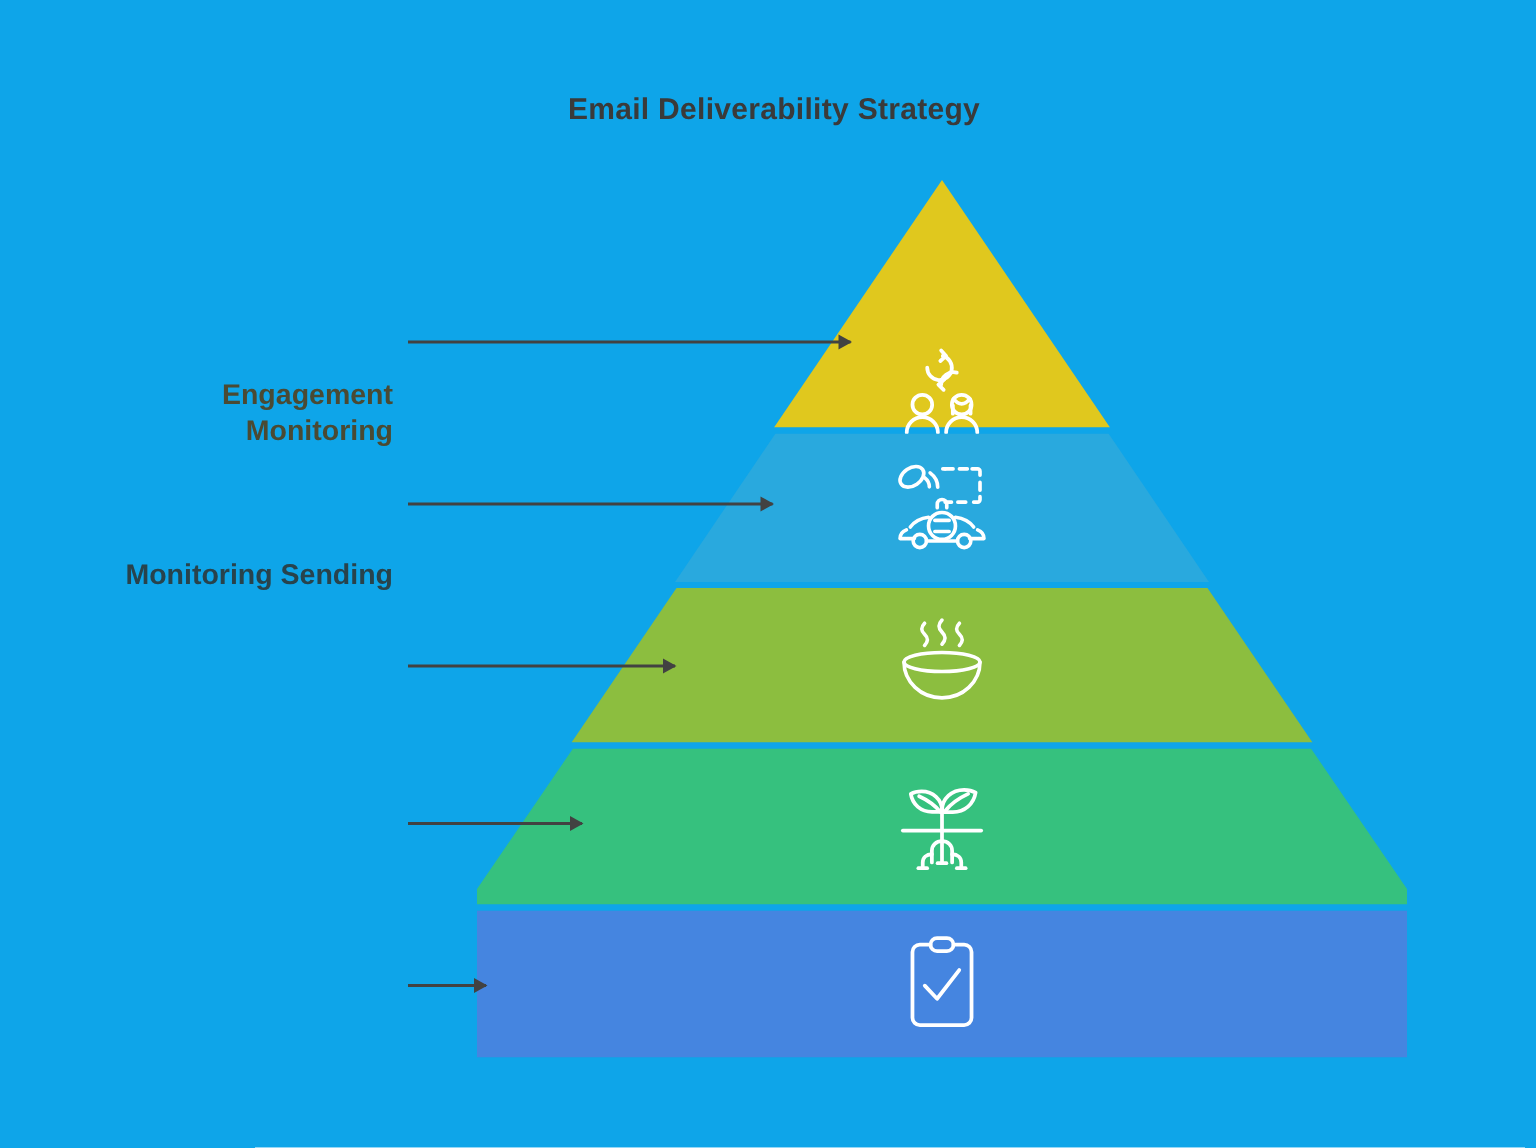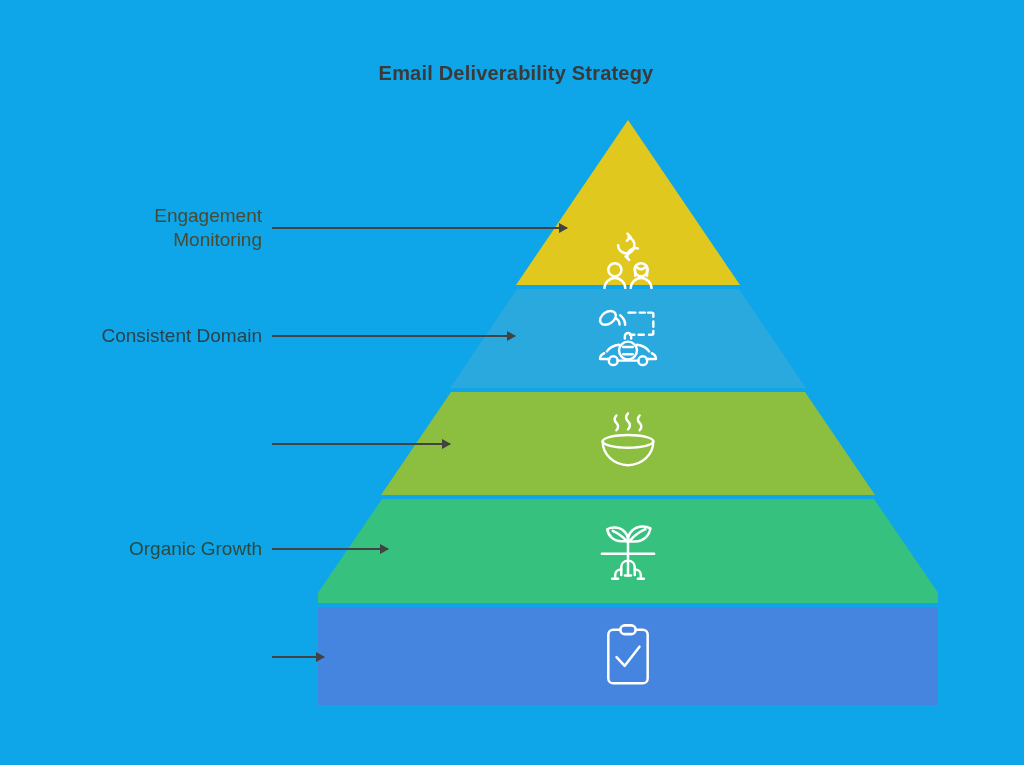--- a/index.html
+++ b/index.html
@@ -61,24 +61,25 @@
     justify-content: center;
     pointer-events: none;
   }
   .tier-icon svg {
     display: block;
   }
   .tier-label {
     position: absolute;
     text-align: right;
     font-size: 19px;
-    font-weight: normal;
+    font-weight: bold;
     line-height: 1.25;
     transform: translateY(-50%);
     white-space: pre-line;
+    margin-top: 48px;
   }
   .connector {
     position: absolute;
     height: 2px;
     background: #424242;
     transform: translateY(-50%);
   }
   .connector::after {
     content: "";
     position: absolute;
@@ -201,23 +202,22 @@
         </svg>
       </div>
     </div>
 
   </div>
 
   <div class="tier-label" style="left:40px;top:228px;width:222px;color:#4a4a33;">Engagement
 Monitoring</div>
   <div class="connector" style="left:272px;top:228px;width:295px;"></div>
 
-  <div class="tier-label" style="left:20px;top:336px;width:242px;color:#28434c;">Consistent Domain</div>
+  <div class="tier-label" style="left:20px;top:336px;width:242px;color:#28434c;">Monitoring Sending</div>
   <div class="connector" style="left:272px;top:336px;width:243px;"></div>
 
   <div class="connector" style="left:272px;top:444px;width:178px;"></div>
 
-  <div class="tier-label" style="left:20px;top:549px;width:242px;color:#2c4a3c;">Organic Growth</div>
   <div class="connector" style="left:272px;top:549px;width:116px;"></div>
 
   <div class="connector" style="left:272px;top:657px;width:52px;"></div>
 
 </div>
 
 </body></html>

